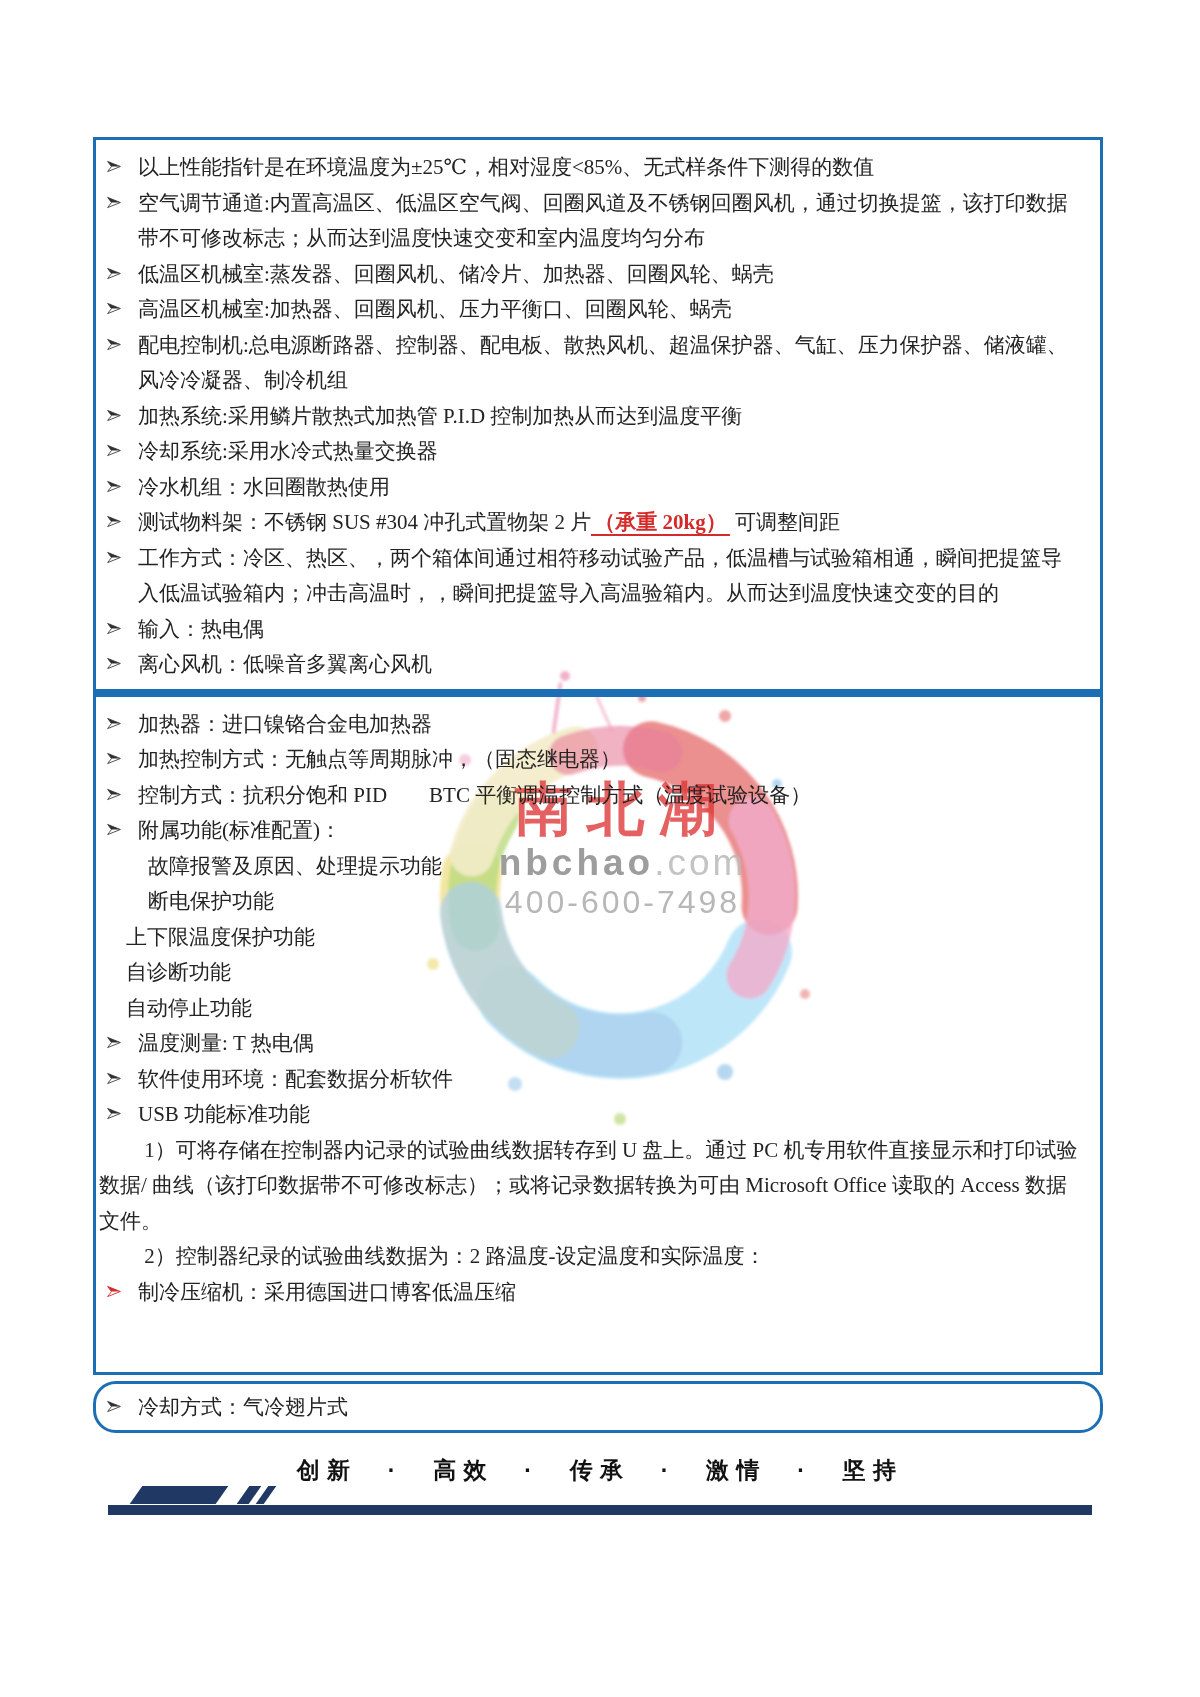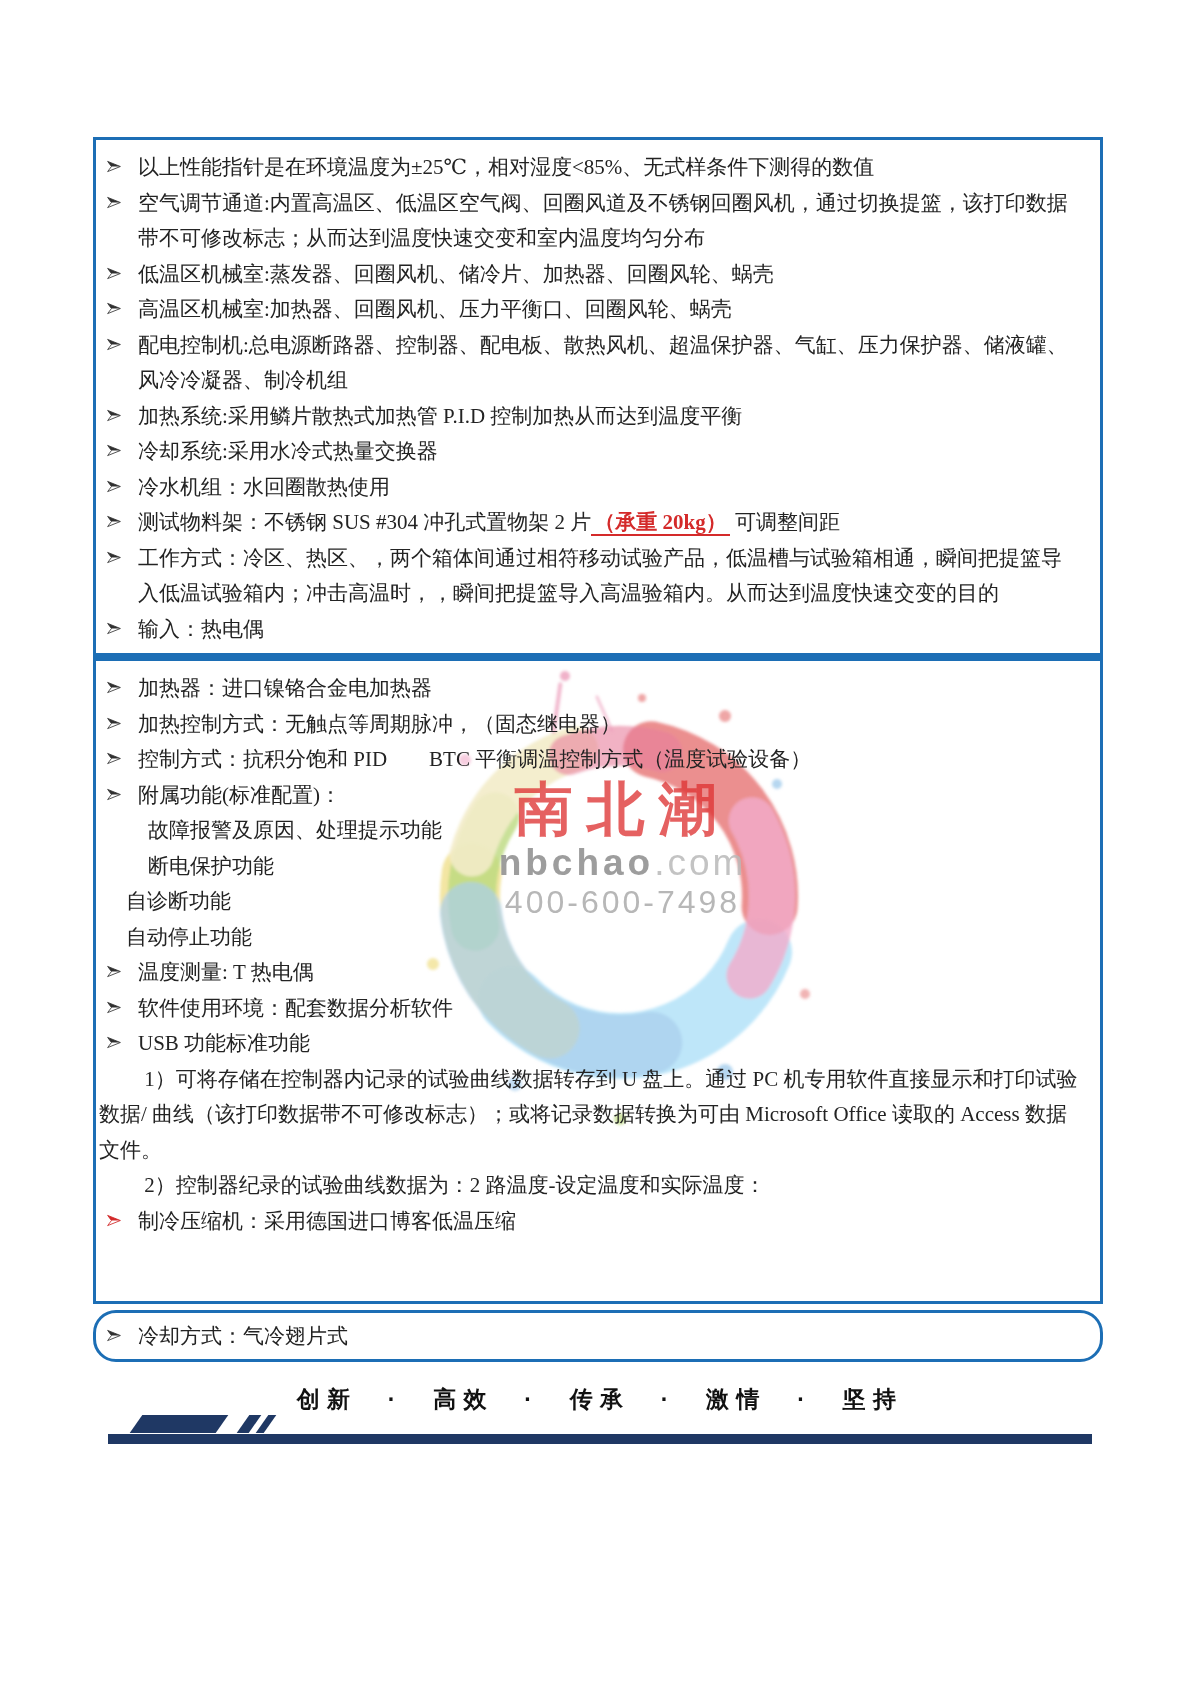--- a/index.html
+++ b/index.html
@@ -195,20 +195,28 @@
       <span class="txt"><span>工作方式：冷区、热区、，两个箱体间通过相符移动试验产品，低温槽与试验箱相通，瞬间把提篮导入低温试验箱内；冲击高温时，，瞬间把提篮导入高温验箱内。从而达到温度快速交变的目的</span></span>
     </div>
     <div class="item">
       <span class="bullet">
         <svg class="ar" viewBox="0 0 20 20">
           <path d="M1.5 3.2 L18.5 10 L1.5 16.8 L6.6 10 Z" fill="url(#grad-dark)" stroke="#2f2f2f" stroke-width="1.1" stroke-linejoin="round"></path>
         </svg>
       </span>
       <span class="txt"><span>输入：热电偶</span></span>
     </div>
+    <div class="item">
+      <span class="bullet">
+        <svg class="ar" viewBox="0 0 20 20">
+          <path d="M1.5 3.2 L18.5 10 L1.5 16.8 L6.6 10 Z" fill="url(#grad-dark)" stroke="#2f2f2f" stroke-width="1.1" stroke-linejoin="round"></path>
+        </svg>
+      </span>
+      <span class="txt"><span>离心风机：低噪音多翼离心风机</span></span>
+    </div>
   </div>
 <div id="box2" class="specbox">
     <div class="item">
       <span class="bullet">
         <svg class="ar" viewBox="0 0 20 20">
           <path d="M1.5 3.2 L18.5 10 L1.5 16.8 L6.6 10 Z" fill="url(#grad-dark)" stroke="#2f2f2f" stroke-width="1.1" stroke-linejoin="round"></path>
         </svg>
       </span>
       <span class="txt"><span>加热器：进口镍铬合金电加热器</span></span>
     </div>
@@ -234,20 +242,23 @@
           <path d="M1.5 3.2 L18.5 10 L1.5 16.8 L6.6 10 Z" fill="url(#grad-dark)" stroke="#2f2f2f" stroke-width="1.1" stroke-linejoin="round"></path>
         </svg>
       </span>
       <span class="txt"><span>附属功能(标准配置)：</span></span>
     </div>
     <div class="item nobullet ind-1">
       <span class="txt"><span>故障报警及原因、处理提示功能</span></span>
     </div>
     <div class="item nobullet ind-1">
       <span class="txt"><span>断电保护功能</span></span>
+    </div>
+    <div class="item nobullet ind-2">
+      <span class="txt"><span>上下限温度保护功能</span></span>
     </div>
     <div class="item nobullet ind-2">
       <span class="txt"><span>自诊断功能</span></span>
     </div>
     <div class="item nobullet ind-2">
       <span class="txt"><span>自动停止功能</span></span>
     </div>
     <div class="item">
       <span class="bullet">
         <svg class="ar" viewBox="0 0 20 20">

